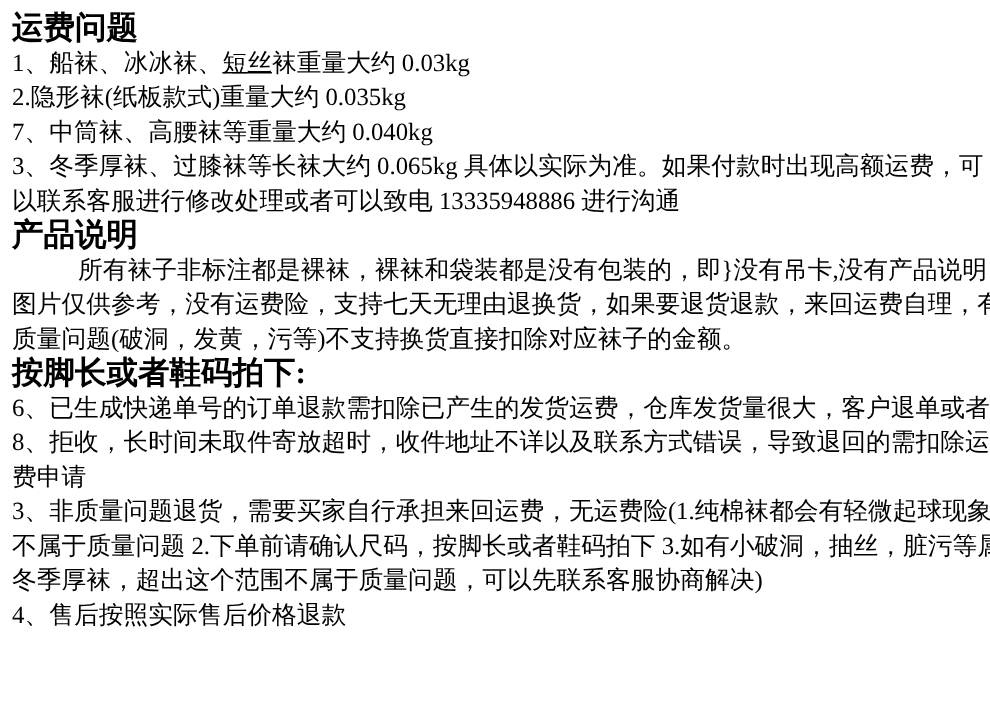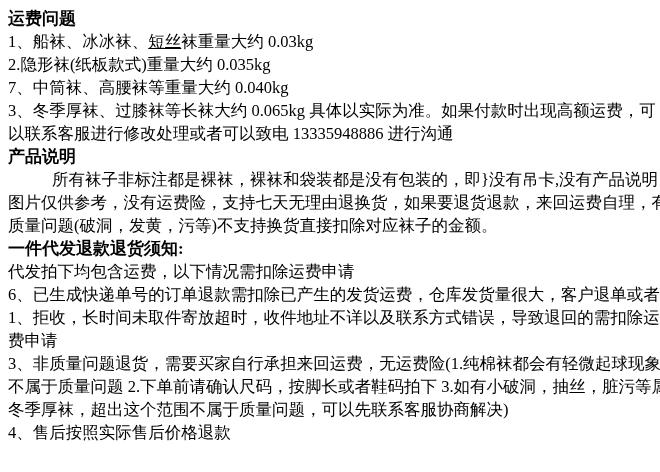--- a/index.html
+++ b/index.html
@@ -14,21 +14,21 @@
     font-family: "Liberation Serif", "DejaVu Serif", serif;
     color: #000000;
   }
   .doc {
     padding: 7px 2px 0 8px;
     font-size: 16.5px;
     line-height: 23px;
   }
   .heading {
     font-weight: bold;
-    font-size: 17px;
+    font-size: 21px;
     white-space: nowrap;
   }
   .line {
     white-space: nowrap;
   }
   .line.indent {
     padding-left: 44px;
   }
   .underline {
     text-decoration: underline;
@@ -41,22 +41,21 @@
     <div class="heading">运费问题</div>
     <div class="line"><span>1、船袜、冰冰袜、</span><span class="underline">短丝</span><span>袜重量大约 0.03kg</span></div>
     <div class="line"><span>2.隐形袜(纸板款式)重量大约 0.035kg</span></div>
     <div class="line"><span>7、中筒袜、高腰袜等重量大约 0.040kg</span></div>
     <div class="line"><span>3、冬季厚袜、过膝袜等长袜大约 0.065kg 具体以实际为准。如果付款时出现高额运费，可</span></div>
     <div class="line"><span>以联系客服进行修改处理或者可以致电 13335948886 进行沟通</span></div>
     <div class="heading">产品说明</div>
     <div class="line indent"><span>所有袜子非标注都是裸袜，裸袜和袋装都是没有包装的，即}没有吊卡,没有产品说明，</span></div>
     <div class="line"><span>图片仅供参考，没有运费险，支持七天无理由退换货，如果要退货退款，来回运费自理，有</span></div>
     <div class="line"><span>质量问题(破洞，发黄，污等)不支持换货直接扣除对应袜子的金额。</span></div>
-    <div class="heading">一件代发退款退货须知:</div>
-    <div class="line"><span>代发拍下均包含运费，以下情况需扣除运费申请</span></div>
+    <div class="heading">按脚长或者鞋码拍下:</div>
     <div class="line"><span>6、已生成快递单号的订单退款需扣除已产生的发货运费，仓库发货量很大，客户退单或者</span></div>
-    <div class="line"><span>1、拒收，长时间未取件寄放超时，收件地址不详以及联系方式错误，导致退回的需扣除运</span></div>
+    <div class="line"><span>8、拒收，长时间未取件寄放超时，收件地址不详以及联系方式错误，导致退回的需扣除运</span></div>
     <div class="line"><span>费申请</span></div>
     <div class="line"><span>3、非质量问题退货，需要买家自行承担来回运费，无运费险(1.纯棉袜都会有轻微起球现象，</span></div>
     <div class="line"><span>不属于质量问题 2.下单前请确认尺码，按脚长或者鞋码拍下 3.如有小破洞，抽丝，脏污等属</span></div>
     <div class="line"><span>冬季厚袜，超出这个范围不属于质量问题，可以先联系客服协商解决)</span></div>
     <div class="line"><span>4、售后按照实际售后价格退款</span></div>
   </div>
 
 </body></html>

